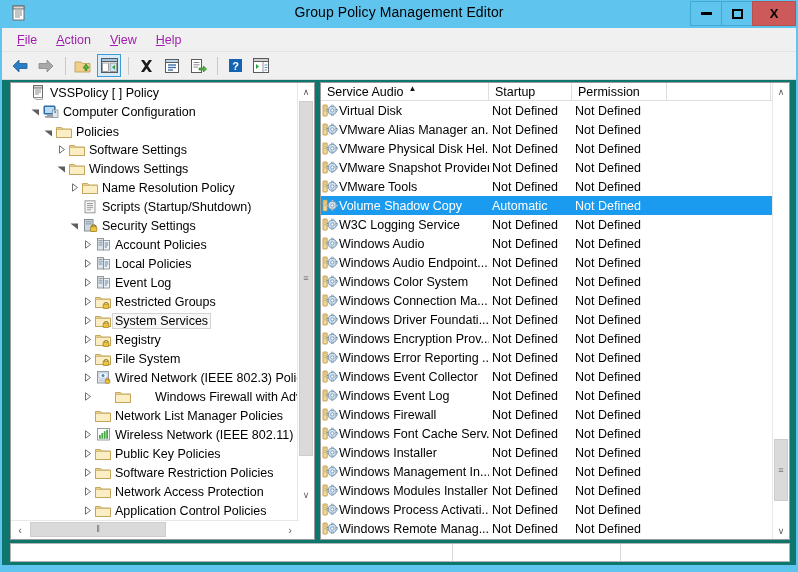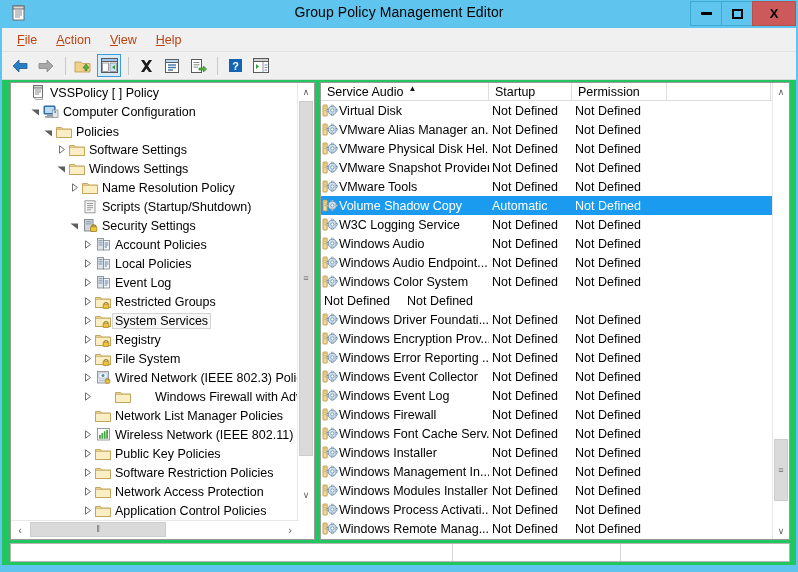--- a/index.html
+++ b/index.html
@@ -66,21 +66,21 @@
     position: absolute; left: 2px; top: 28px;
     width: 794px; height: 24px;
     background: #f0f0f0;
     border-bottom: 1px solid #e3e3e3;
     display: flex; align-items: center;
     padding-left: 6px;
     box-sizing: border-box;
   }
   .menuitem {
     font-size: 12.5px;
-    color: #c2410c;
+    color: #a21caf;
     padding: 3px 10px 3px 9px;
     cursor: default;
   }
   .menuitem u { text-decoration: underline; }
 
   
   .toolbar {
     position: absolute; left: 2px; top: 52px;
     width: 794px; height: 28px;
     background: #f0f0f0;
@@ -103,21 +103,21 @@
   .tbsep {
     width: 1px; height: 18px;
     background: #c8c8c8;
     margin: 0 5px;
   }
 
   
   .panes {
     position: absolute; left: 2px; top: 80px;
     width: 794px; height: 485px;
-    background: #22c55e;
+    background: #0f766e;
     box-sizing: border-box;
   }
   .pane-left {
     position: absolute; left: 8px; top: 2px;
     width: 305px; height: 458px;
     border: 1px solid #9a9a9a;
     background: #fff;
     box-sizing: border-box;
     overflow: hidden;
   }
@@ -1015,20 +1015,41 @@
                     </g>
                   </g>
                 </svg>
               </span>
               <span>Windows Color System</span>
             </div>
             <div class="lcell-startup">Not Defined</div>
             <div class="lcell-perm">Not Defined</div>
           </div>
           <div class="lrow">
+            <div class="lcell-name">
+              <span class="ticon">
+                <svg width="17" height="15" viewBox="0 0 17 15">
+                  <rect x="1" y="2" width="4.2" height="11" rx="0.6" fill="#f3d99a" stroke="#b1903f" stroke-width="0.8"></rect>
+                  <rect x="2" y="3.2" width="2.2" height="1.1" fill="#d8b867"></rect>
+                  <rect x="2" y="5.2" width="2.2" height="1.1" fill="#d8b867"></rect>
+                  <rect x="2" y="7.2" width="2.2" height="1.1" fill="#d8b867"></rect>
+                  <g transform="translate(10.3,7.4)">
+                    <circle r="4.1" fill="#cfe0ee" stroke="#6a8ba8" stroke-width="0.9"></circle>
+                    <circle r="1.6" fill="#ffffff" stroke="#6a8ba8" stroke-width="0.8"></circle>
+                    <g fill="#b9cfe2" stroke="#6a8ba8" stroke-width="0.4">
+                      <rect x="-0.9" y="-5.4" width="1.8" height="1.8"></rect>
+                      <rect x="-0.9" y="3.6" width="1.8" height="1.8"></rect>
+                      <rect x="-5.4" y="-0.9" width="1.8" height="1.8"></rect>
+                      <rect x="3.6" y="-0.9" width="1.8" height="1.8"></rect>
+                    </g>
+                  </g>
+                </svg>
+              </span>
+              <span>Windows Connection Ma...</span>
+            </div>
             <div class="lcell-startup">Not Defined</div>
             <div class="lcell-perm">Not Defined</div>
           </div>
           <div class="lrow">
             <div class="lcell-name">
               <span class="ticon">
                 <svg width="17" height="15" viewBox="0 0 17 15">
                   <rect x="1" y="2" width="4.2" height="11" rx="0.6" fill="#f3d99a" stroke="#b1903f" stroke-width="0.8"></rect>
                   <rect x="2" y="3.2" width="2.2" height="1.1" fill="#d8b867"></rect>
                   <rect x="2" y="5.2" width="2.2" height="1.1" fill="#d8b867"></rect>

